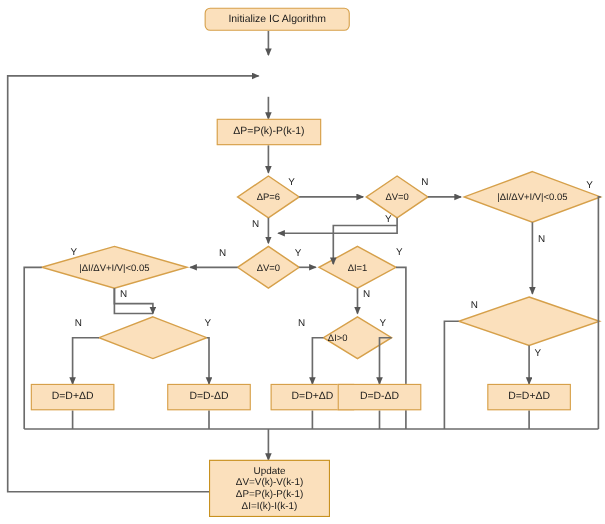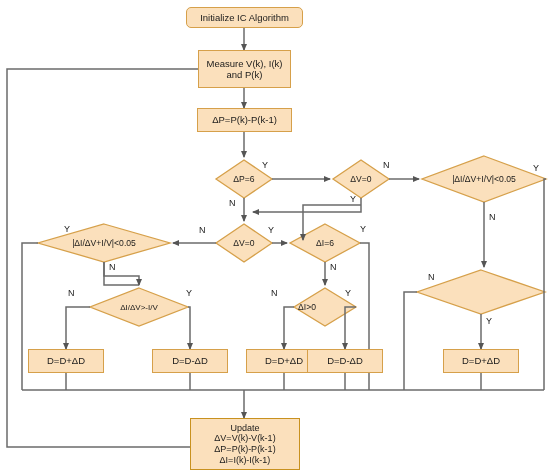--- a/index.html
+++ b/index.html
@@ -138,24 +138,22 @@
       <path d="M481,373 L481,390"></path>
       <path d="M22,390 L544,390"></path>
 
       <path d="M244,390 L244,418" marker-end="url(#arrow)"></path>
 
       <path d="M190,447 L7,447 L7,69 L235,69" marker-end="url(#arrow)"></path>
 
     </g>
   </svg>
 
-  <div class="node proc rounded" style="left:186px;top:7px;width:117px;height:21px;">Initialize IC Algorithm</div>
-
-  <div class="node proc" style="left:198px;top:50px;width:93px;height:38px;">Measure V(k), I(k)
-and P(k)</div>
+  <div class="node proc rounded" style="left:186px;top:7px;width:132px;height:21px;">Initialize IC Algorithm</div>
+
 
   <div class="node proc" style="left:197px;top:108px;width:95px;height:24px;">ΔP=P(k)-P(k-1)</div>
 
   <div class="node proc" style="left:28px;top:349px;width:76px;height:24px;">D=D+ΔD</div>
 
   <div class="node proc" style="left:152px;top:349px;width:76px;height:24px;">D=D-ΔD</div>
 
   <div class="node proc" style="left:246px;top:349px;width:76px;height:24px;">D=D+ΔD</div>
 
   <div class="node proc" style="left:307px;top:349px;width:76px;height:24px;">D=D-ΔD</div>
@@ -170,23 +168,22 @@
   <div class="diamond-label" style="left:214px;top:171px;width:60px;height:16px;">ΔP=6</div>
 
   <div class="diamond-label" style="left:331px;top:171px;width:60px;height:16px;">ΔV=0</div>
 
   <div class="diamond-label" style="left:424px;top:171px;width:120px;height:16px;">|ΔI/ΔV+I/V|&lt;0.05</div>
 
   <div class="diamond-label" style="left:214px;top:235px;width:60px;height:16px;">ΔV=0</div>
 
   <div class="diamond-label" style="left:44px;top:235px;width:120px;height:16px;">|ΔI/ΔV+I/V|&lt;0.05</div>
 
-  <div class="diamond-label" style="left:295px;top:235px;width:60px;height:16px;">ΔI=6</div>
-
-  <div class="diamond-label" style="left:94px;top:299px;width:90px;height:16px;font-size:8px;">ΔI/ΔV&gt;-I/V</div>
+  <div class="diamond-label" style="left:295px;top:235px;width:60px;height:16px;">ΔI=1</div>
+
 
   <div class="diamond-label" style="left:279px;top:299px;width:56px;height:16px;">ΔI&gt;0</div>
 
 
   <div class="edge-label" style="left:262px;top:160px;">Y</div>
   <div class="edge-label" style="left:229px;top:198px;">N</div>
 
   <div class="edge-label" style="left:383px;top:160px;">N</div>
   <div class="edge-label" style="left:350px;top:194px;">Y</div>
 

